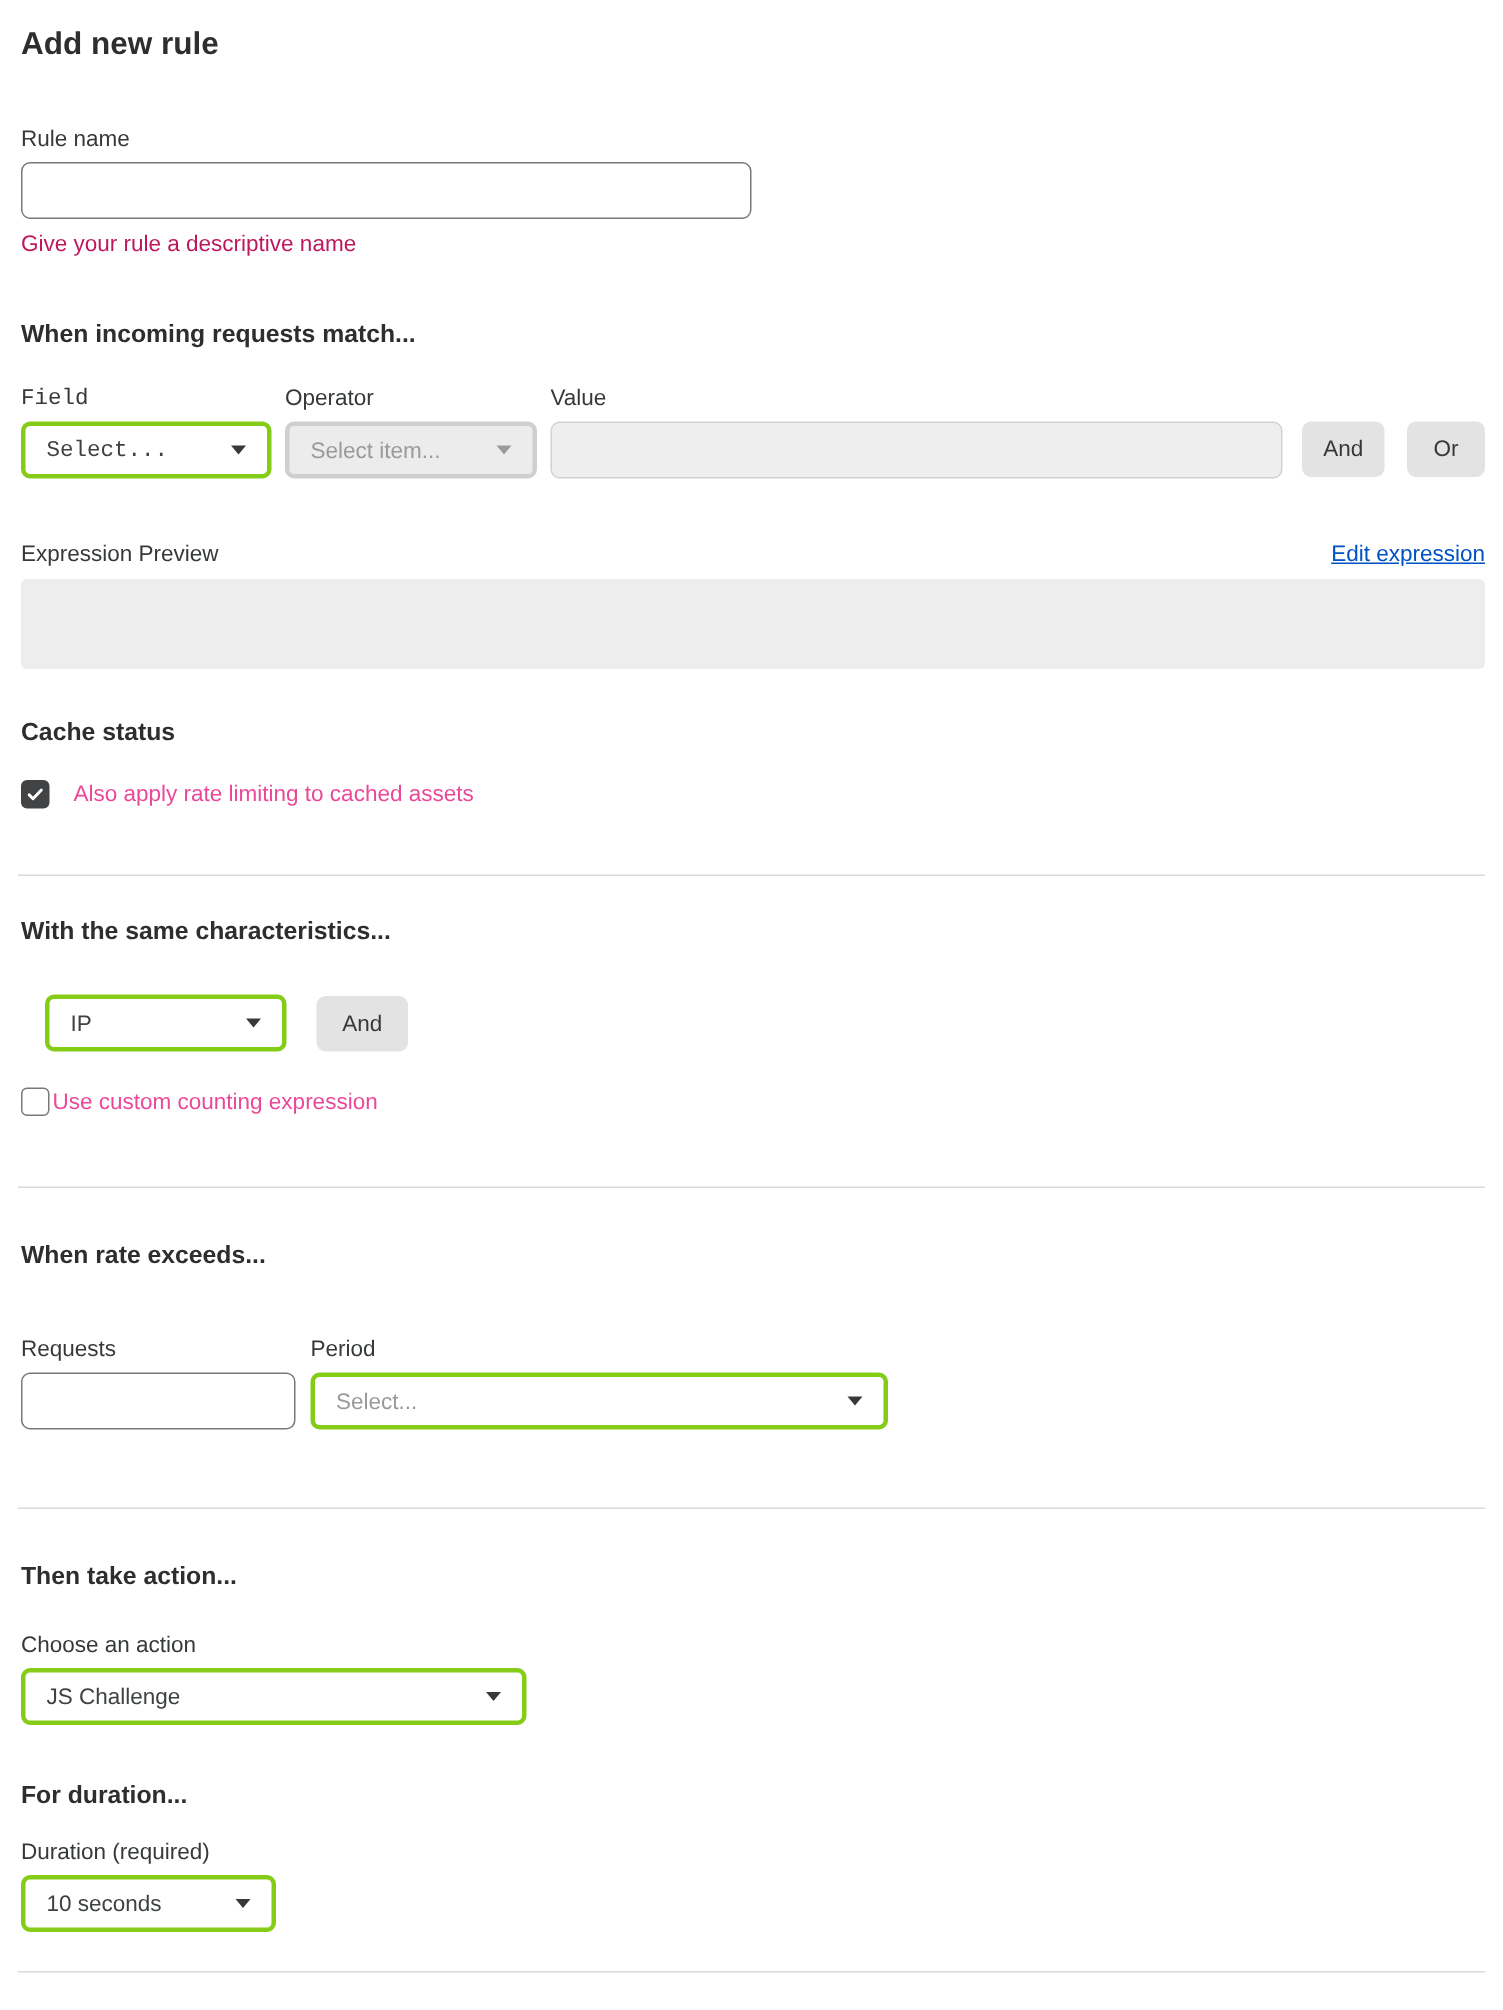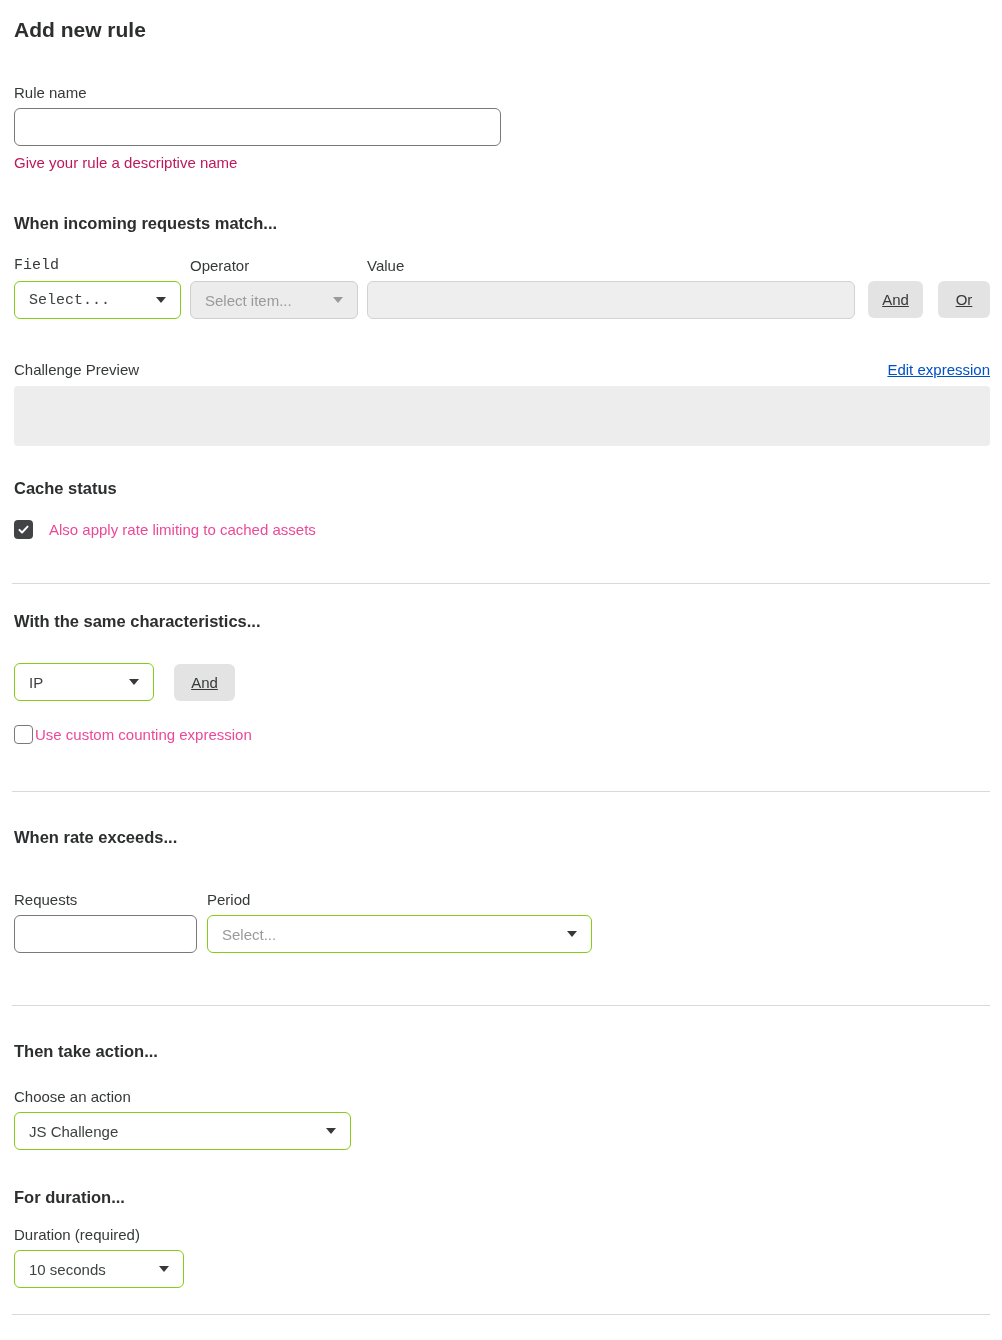--- a/index.html
+++ b/index.html
@@ -49,21 +49,21 @@
 
   .section-heading {
     font-size: 16.5px;
     font-weight: 700;
     color: #2c2e2f;
   }
 
   
   .select {
     height: 38px;
-    border: 1px solid #84cc16;
+    border: 3px solid #84cc16;
     border-radius: 6px;
     background: #ffffff;
     display: flex;
     align-items: center;
     justify-content: space-between;
     padding: 0 14px;
     font-size: 15px;
     color: #3f4242;
     cursor: pointer;
   }
@@ -86,21 +86,20 @@
 
   .btn {
     display: inline-flex;
     align-items: center;
     justify-content: center;
     border: none;
     border-radius: 6px;
     font-family: inherit;
     font-size: 15px;
     cursor: pointer;
-    text-decoration: underline;
   }
   .btn-gray {
     background: #e3e3e3;
     color: #36393a;
   }
   .btn-blue {
     color: #ffffff;
   }
 
   
@@ -157,21 +156,21 @@
     height: 0;
     margin-left: -2px;
   }
   .divider-1 { margin-top: 44px; }
   .divider-2 { margin-top: 47px; }
   .divider-3 { margin-top: 52px; }
   .divider-4 { margin-top: 26px; }
 
   .chars-heading { margin-top: 28px; }
   .chars-row { display: flex; align-items: center; margin-top: 32px; }
-  .chars-select { width: 140px; }
+  .chars-select { width: 161px; margin-left: 16px; }
   .and-btn-chars { width: 61px; height: 37px; margin-left: 20px; }
 
   .rate-heading { margin-top: 36px; }
   .rate-row { display: flex; align-items: flex-end; margin-top: 44px; }
   .col-requests { width: 183px; }
   .col-period { width: 385px; margin-left: 10px; }
 
   .action-heading { margin-top: 36px; }
   .action-label { margin-top: 27px; }
   .action-select { width: 337px; }
@@ -222,21 +221,21 @@
     </div>
     <div class="col-value">
       <label class="field-label">Value</label>
       <input class="text-input disabled" type="text" disabled="" value="" style="">
     </div>
     <button class="btn btn-gray and-btn-top">And</button>
     <button class="btn btn-gray or-btn-top">Or</button>
   </div>
 
   <div class="expr-head">
-    <span class="expr-label">Challenge Preview</span>
+    <span class="expr-label">Expression Preview</span>
     <a class="link" id="edit-expr-link" style="color: rgb(0, 81, 195);">Edit expression</a>
   </div>
   <div class="expr-box"></div>
 
   <h2 class="section-heading cache-heading">Cache status</h2>
   <div class="checkbox-row">
     <span class="checkbox checked">
       <svg viewBox="0 0 16 16">
         <path d="M3 8.5l3.2 3.2L13 4.5" stroke="#ffffff" stroke-width="2.4" fill="none" stroke-linecap="round" stroke-linejoin="round"></path>
       </svg>

